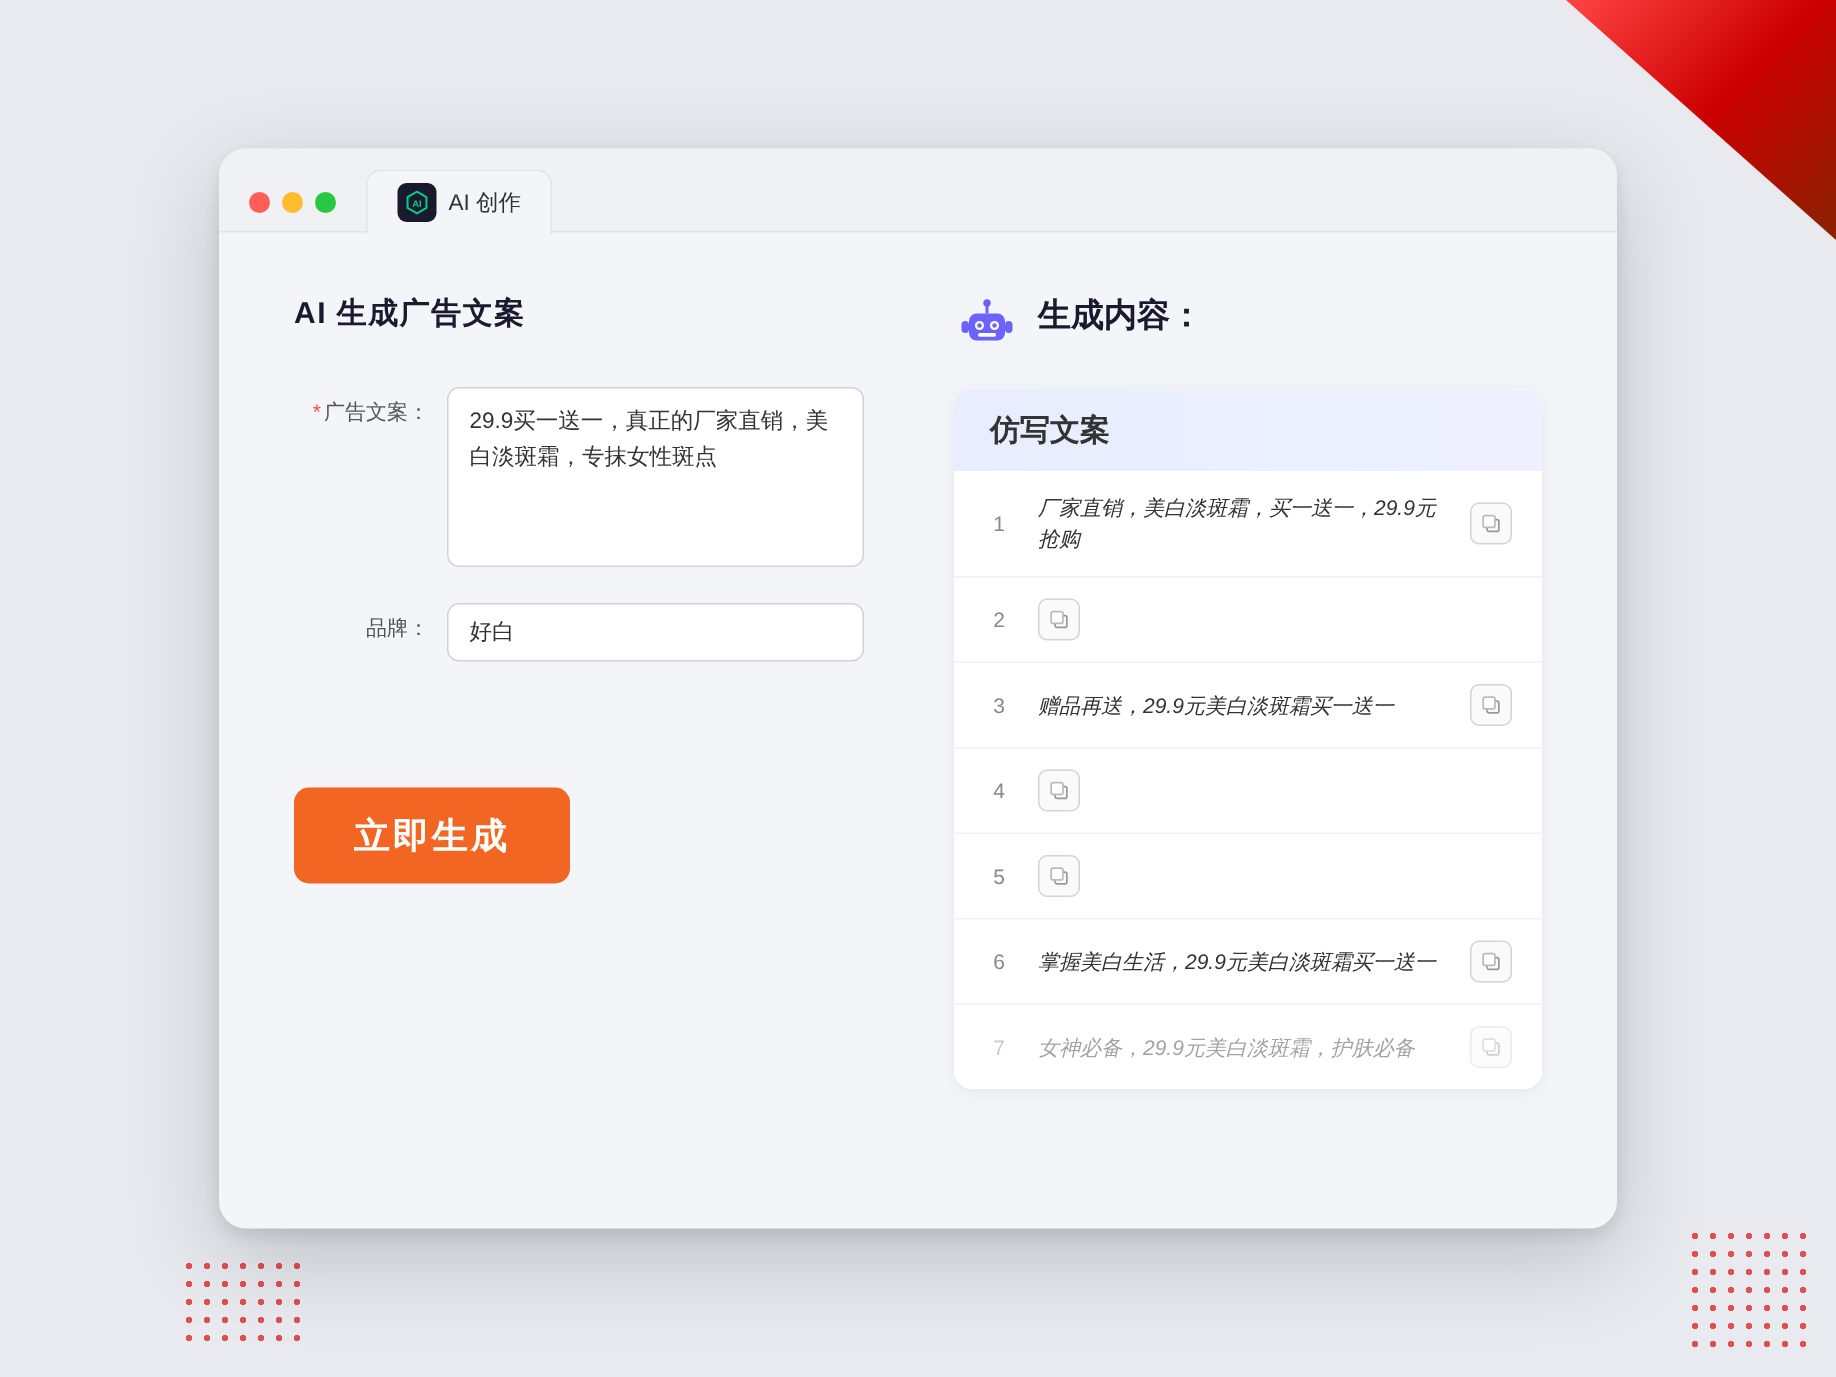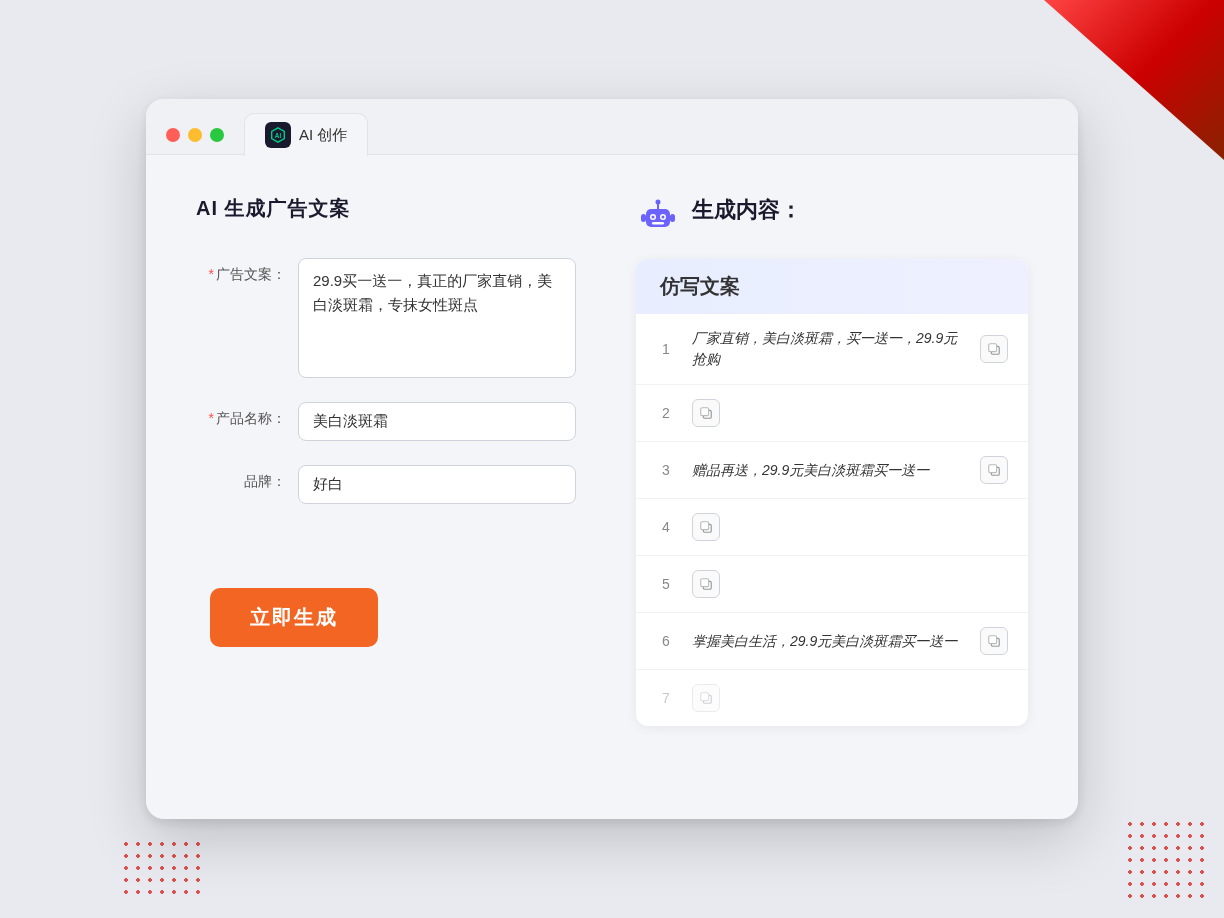--- a/index.html
+++ b/index.html
@@ -166,27 +166,26 @@
       line-height: 1.6;
     }
 
     .generate-btn {
       margin-top: 60px;
       background: #f26522;
       color: #fff;
       border: none;
       border-radius: 10px;
       padding: 16px 40px;
-      font-size: 20px;
+      font-size: 24px;
       font-weight: 600;
       cursor: pointer;
       font-family: Liberation Sans, sans-serif;
       letter-spacing: 2px;
       transition: background 0.2s;
-      margin-left: 14px;
     }
 
     
     .right-panel {
       flex: 1;
     }
 
     .result-header {
       display: flex;
       gap: 12px;
@@ -298,26 +297,20 @@
 
       
       <div class="form-group">
         <label class="form-label">
           <span class="required-mark">*</span><span>广告文案：</span>
         </label>
         <textarea class="form-control" style="">29.9买一送一，真正的厂家直销，美白淡斑霜，专抹女性斑点</textarea>
       </div>
 
       
-      <div class="form-group">
-        <label class="form-label">
-          <span class="required-mark">*</span><span>产品名称：</span>
-        </label>
-        <input type="text" class="form-control" value="美白淡斑霜" style="">
-      </div>
 
       
       <div class="form-group">
         <label class="form-label">品牌：</label>
         <input type="text" class="form-control" value="好白" style="">
       </div>
 
       <button class="generate-btn">立即生成</button>
     </div>
 
@@ -400,20 +393,21 @@
               <span class="row-text">掌握美白生活，29.9元美白淡斑霜买一送一</span>
               <div class="copy-icon">
                 <svg width="14" height="14" viewBox="0 0 16 16" fill="none">
                   <rect x="5" y="5" width="9" height="9" rx="1.5" stroke="#999" stroke-width="1.3"></rect>
                   <rect x="2" y="2" width="9" height="9" rx="1.5" stroke="#bbb" stroke-width="1.3" fill="white"></rect>
                 </svg>
               </div>
             </div>
             <div class="table-row faded">
               <span class="row-num">7</span>
+              <span class="row-text">女神必备，29.9元美白淡斑霜，护肤必备</span>
               <div class="copy-icon">
                 <svg width="14" height="14" viewBox="0 0 16 16" fill="none">
                   <rect x="5" y="5" width="9" height="9" rx="1.5" stroke="#999" stroke-width="1.3"></rect>
                   <rect x="2" y="2" width="9" height="9" rx="1.5" stroke="#bbb" stroke-width="1.3" fill="white"></rect>
                 </svg>
               </div>
             </div>
           </div>
       </div>
     </div>

